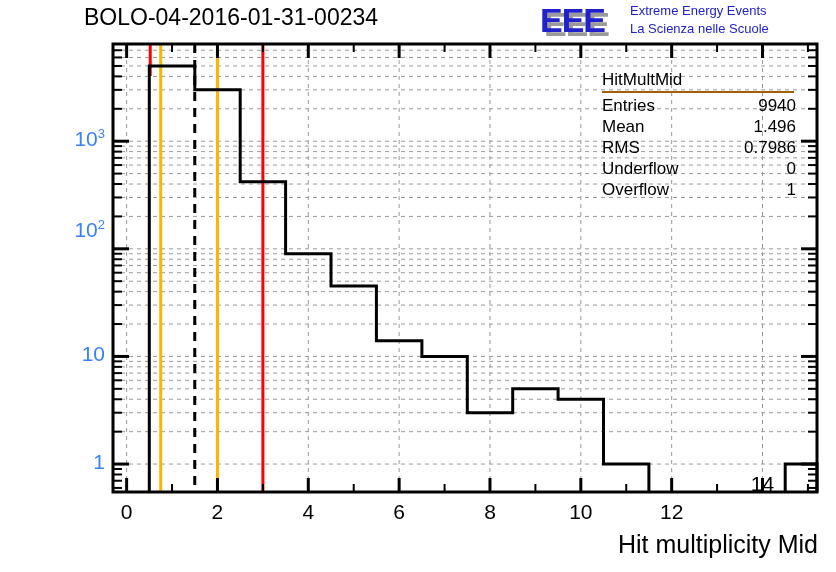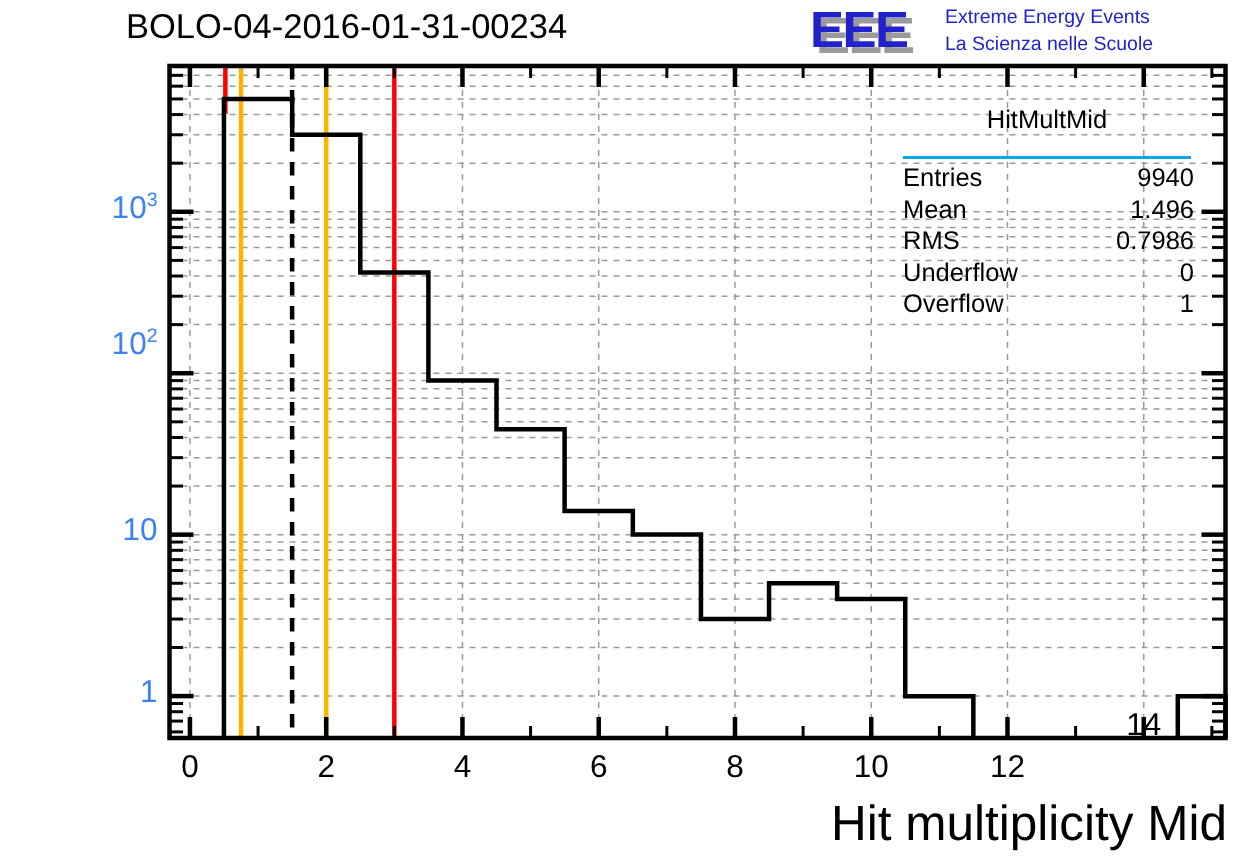--- a/index.html
+++ b/index.html
@@ -72,23 +72,23 @@
   
   #stats-box {
     position: absolute;
     left: 596px; top: 70px;
     width: 204px; height: 132px;
     font-size: 17px;
     color: #000;
     z-index: 6;
   }
   #stats-box .stats-title {
-    text-align: center;
-    padding-bottom: 14px;
-    border-bottom: 2px solid #0ea5e9;
+    text-align: left;
+    padding-bottom: 1px;
+    border-bottom: 2px solid #a16207;
     margin: 0 6px 2px 6px;
     font-size: 17px;
   }
   #stats-box .stats-row {
     display: flex;
     justify-content: space-between;
     padding: 0 4px 0 6px;
     line-height: 21px;
   }
   #stats-box .stats-key { text-align: left; }
@@ -109,21 +109,21 @@
   }
   .xtick-label {
     position: absolute;
     text-align: center;
     font-size: 21px;
     color: #000;
   }
   #x-axis-title {
     position: absolute;
     right: 18px; top: 530px;
-    font-size: 33px;
+    font-size: 25px;
     color: #000;
     white-space: nowrap;
   }
 </style>
 </head>
 <body>
 
 <svg id="canvas" width="836" height="572" viewBox="0 0 836 572" xmlns="http://www.w3.org/2000/svg">
   <g id="grid-layer">
       <line x1="113" y1="464.0573780616137" x2="817" y2="464.0573780616137" stroke="#9a9a9a" stroke-width="1" stroke-dasharray="4,4"></line>

